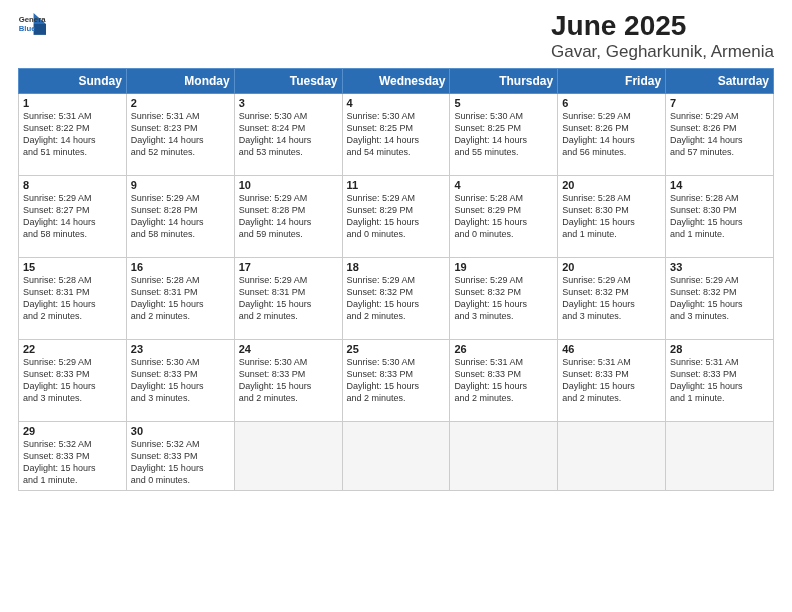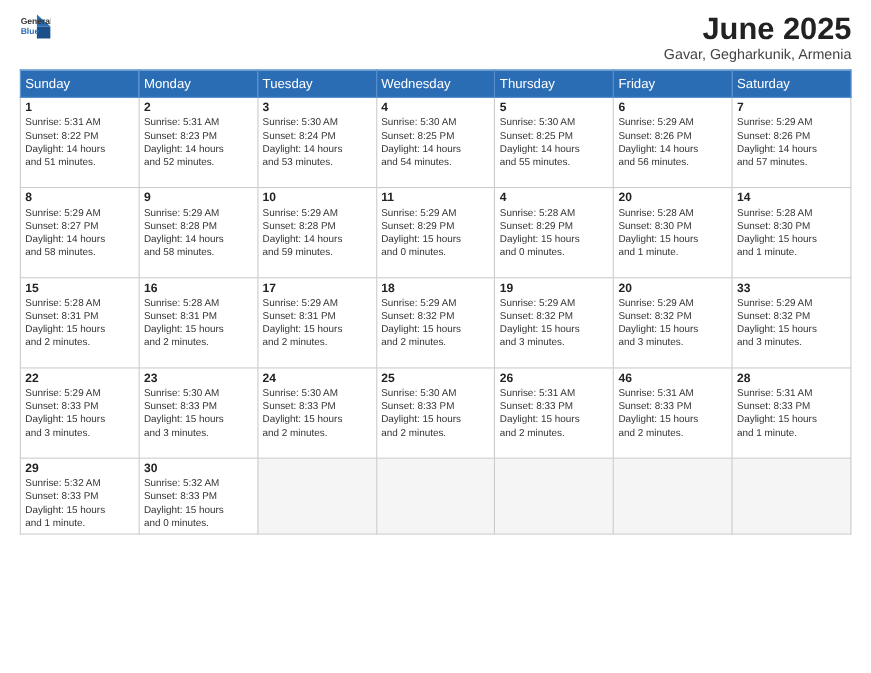--- a/index.html
+++ b/index.html
@@ -25,43 +25,42 @@
     .logo {
       display: flex;
       align-items: center;
       gap: 4px;
     }
     .logo-icon {
       width: 28px;
       height: 28px;
     }
     .title-block {
-      text-align: right;
     }
     .calendar-title {
       font-size: 28px;
       font-weight: bold;
       color: #222;
     }
     .calendar-subtitle {
-      font-size: 13px;
+      font-size: 17px;
       color: #444;
     }
     table {
       width: 100%;
       border-collapse: collapse;
       table-layout: fixed;
     }
     thead tr th {
       background: #2a6db5;
       color: #fff;
       font-size: 12px;
-      font-weight: normal;
+      font-weight: bold;
       padding: 5px 4px;
-      text-align: left;
+      text-align: right;
       border: 1px solid #5590cc;
     }
     tbody tr td {
       border: 1px solid #ccc;
       vertical-align: top;
       padding: 3px 4px;
       font-size: 9.5px;
       color: #222;
       background: #fff;
       height: 82px;

